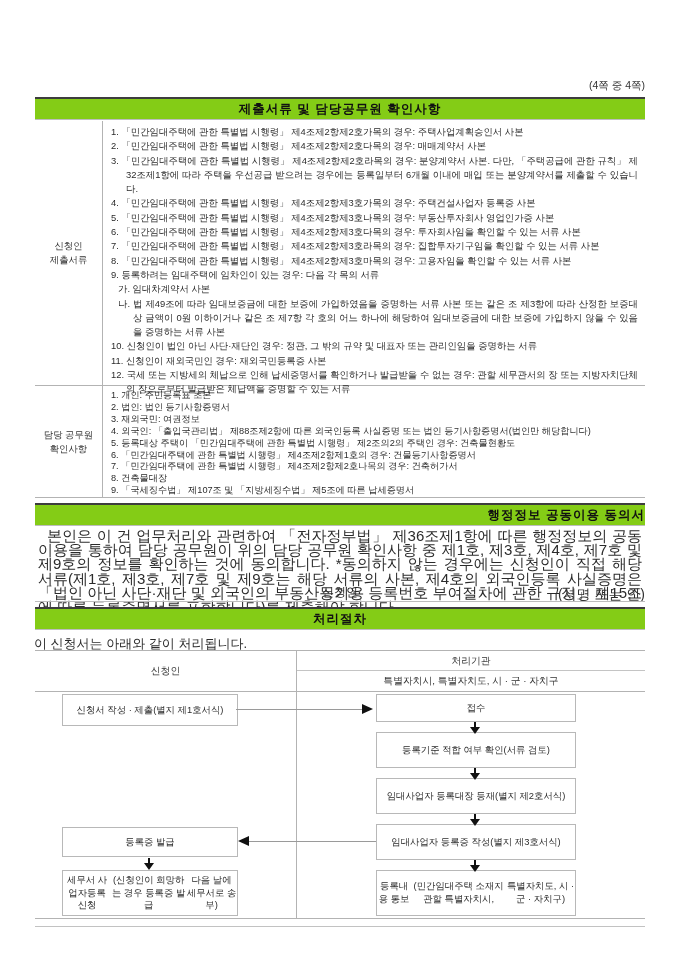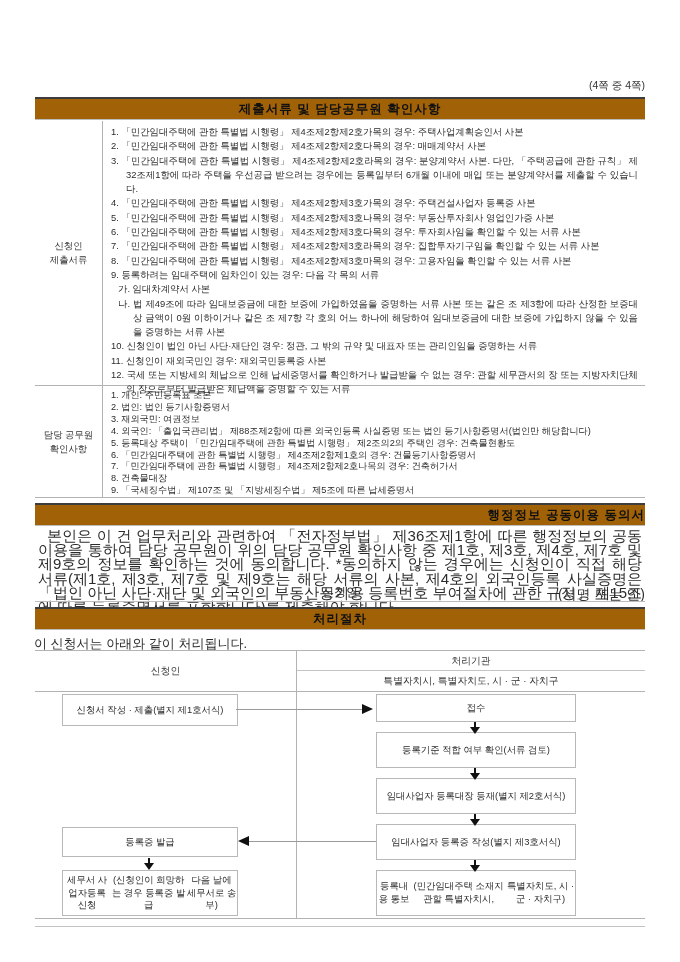--- a/index.html
+++ b/index.html
@@ -5,21 +5,21 @@
   html,body{margin:0;padding:0;background:#ffffff;}
   .page{
     position:relative;width:680px;height:962px;background:#ffffff;overflow:hidden;
     font-family:Liberation Sans, sans-serif;color:#262626;
   }
   .abs{position:absolute;}
   
   .page-note{top:79px;right:35px;font-size:10.5px;color:#333;}
   
   .section-bar{
-    left:35px;width:610px;height:20px;background:#a16207;
+    left:35px;width:610px;height:20px;background:#84cc16;
     border-top:2px solid #3d3d3d;border-bottom:1px solid #bdbdbd;
     text-align:center;font-size:12.5px;font-weight:bold;color:#111;
     line-height:20px;letter-spacing:1px;
   }
   
   .docs-table{
     left:35px;top:121px;width:610px;border-bottom:1px solid #b3b3b3;
     font-size:9.4px;
   }
   .docs-row{display:flex;}

